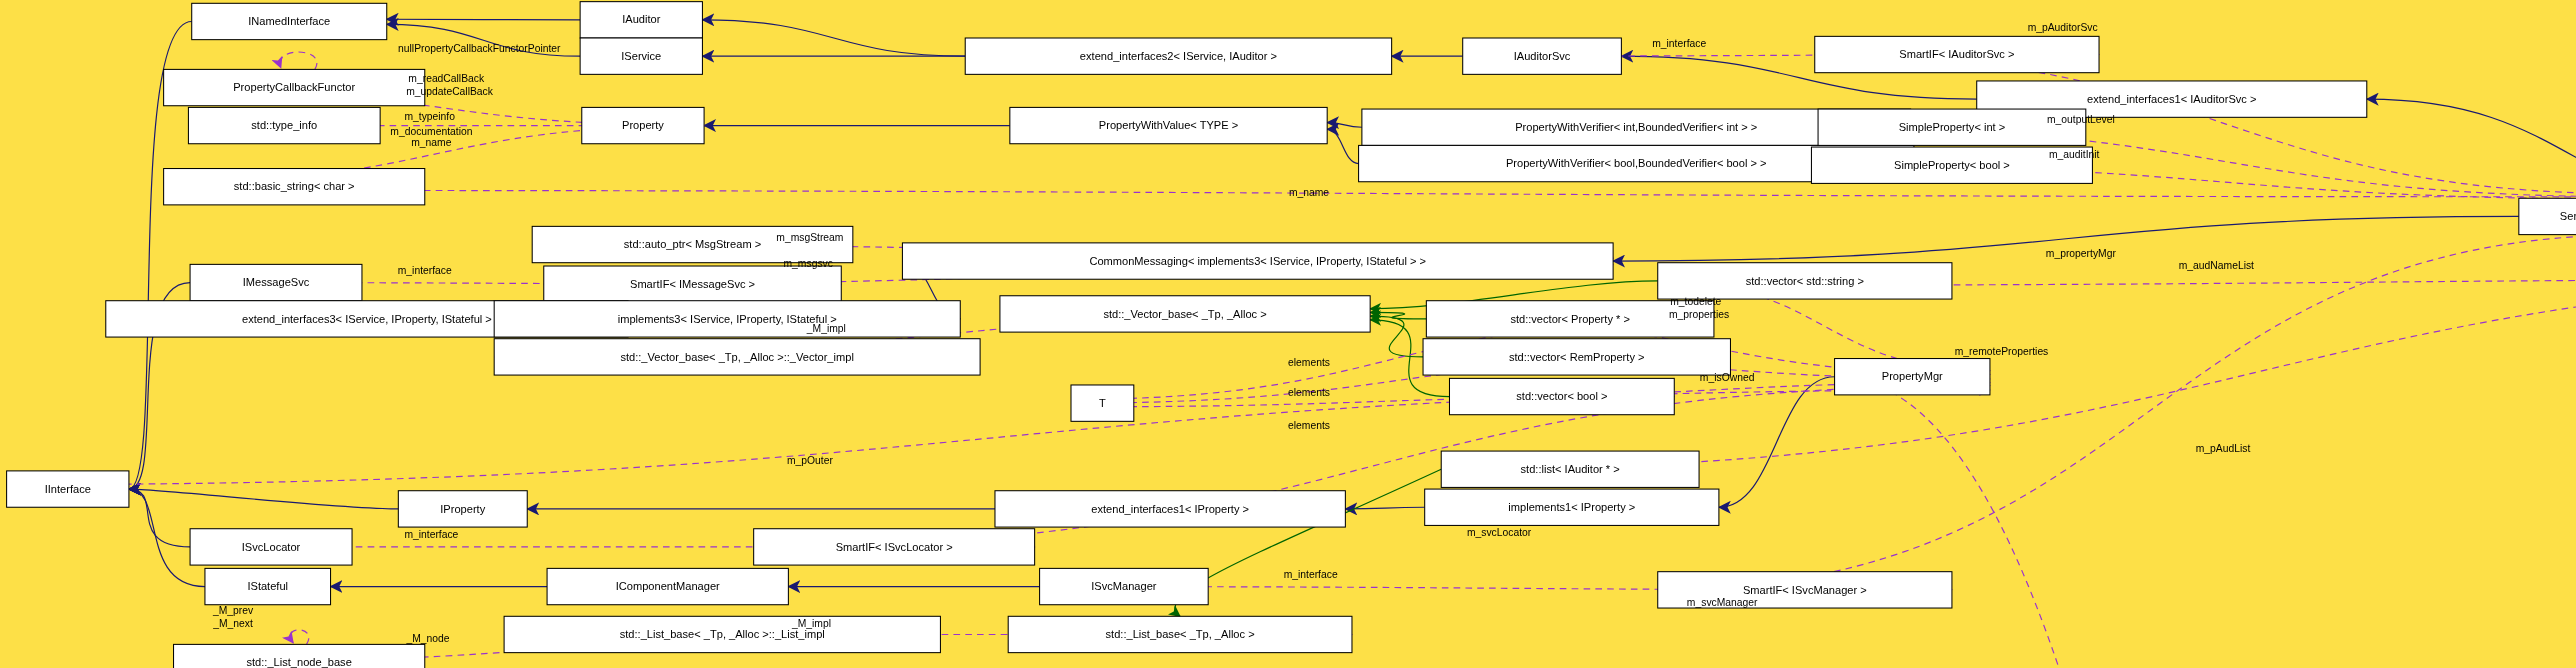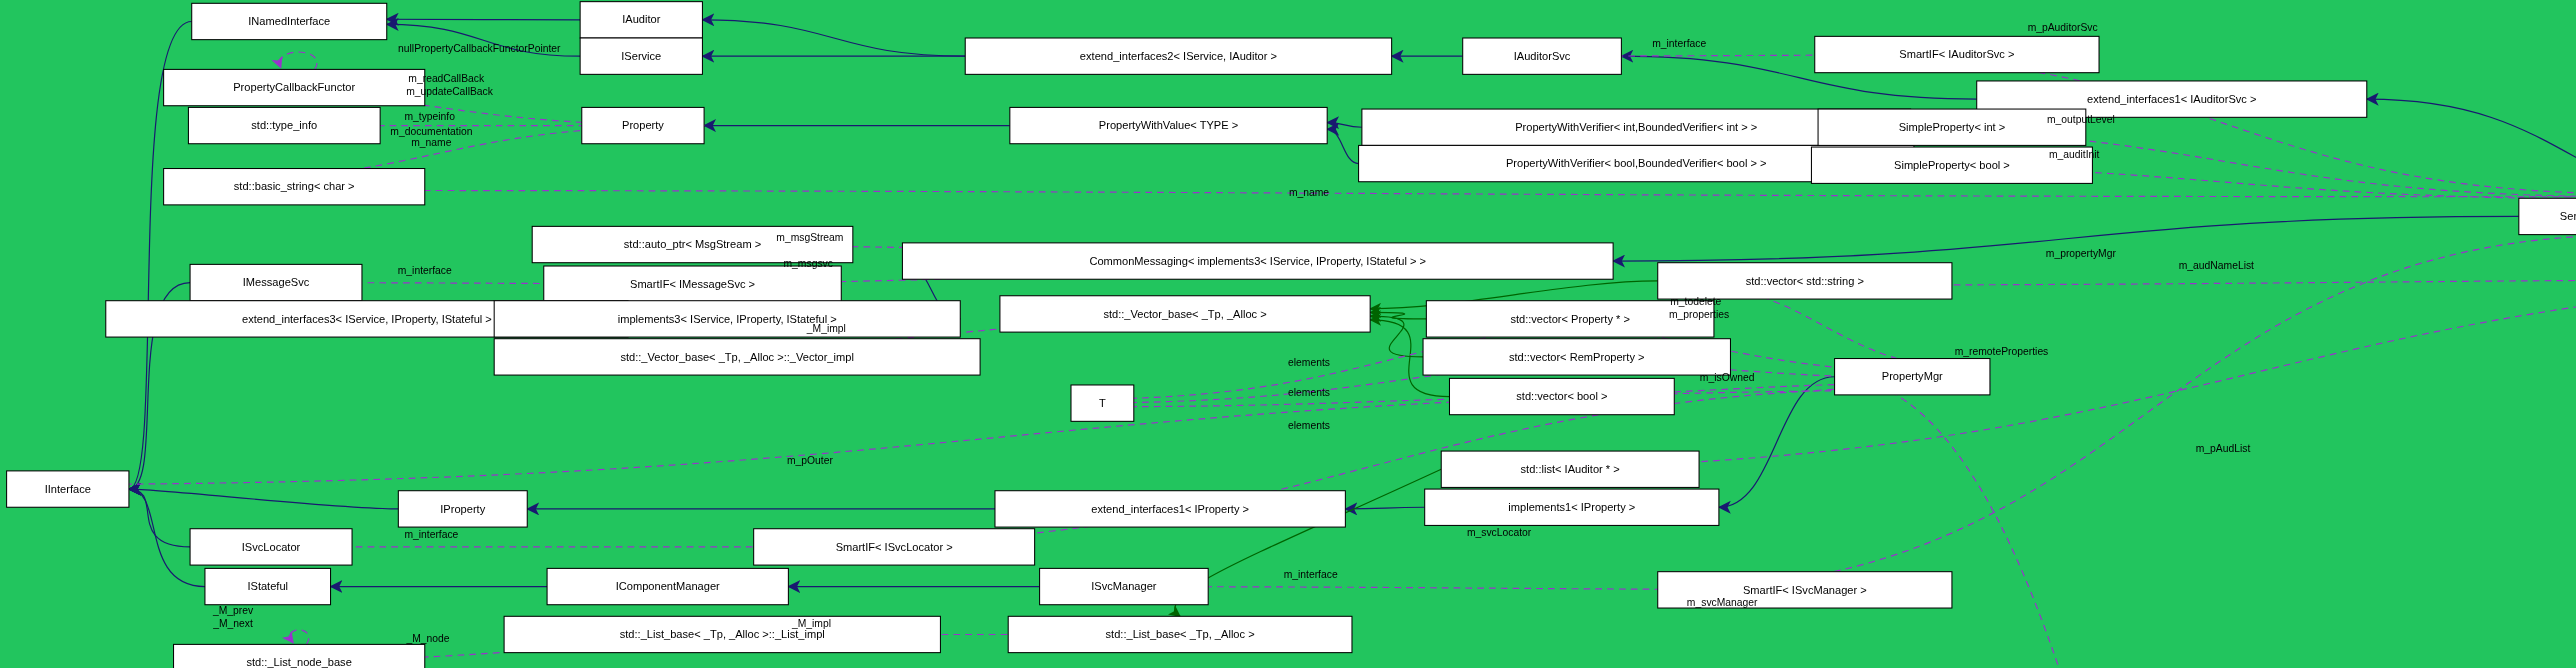--- a/index.html
+++ b/index.html
@@ -1,17 +1,17 @@
 <!DOCTYPE html>
 <html style="font-size:12px"><head>
 <meta charset="utf-8">
 <style>
   html,body{margin:0;padding:0;background:#ffffff;}
   body{font-family:"Liberation Sans","DejaVu Sans",sans-serif;}
-  #diagram{position:relative;width:2576px;height:668px;background:#22c55e;overflow:hidden;}
+  #diagram{position:relative;width:2576px;height:668px;background:#fde047;overflow:hidden;}
   svg{position:absolute;left:0;top:0;width:2576px;height:668px;}
   .node-rect{fill:#ffffff;stroke:#000000;stroke-width:1.4;}
   .node-rect.highlight{fill:#bfbfbf;stroke:#000000;}
   .node-label{font-family:"Liberation Sans","DejaVu Sans",sans-serif;font-size:15px;fill:#000000;text-anchor:middle;dominant-baseline:middle;}
   .edge-inherit{fill:none;stroke:#191970;stroke-width:1.6;}
   .edge-usage{fill:none;stroke:#9a32cd;stroke-width:1.6;stroke-dasharray:9,7;}
   .edge-template{fill:none;stroke:#006400;stroke-width:1.6;}
   .arrow-inherit{fill:#191970;stroke:none;}
   .arrow-usage{fill:#9a32cd;stroke:none;}
   .arrow-template{fill:#006400;stroke:none;}

